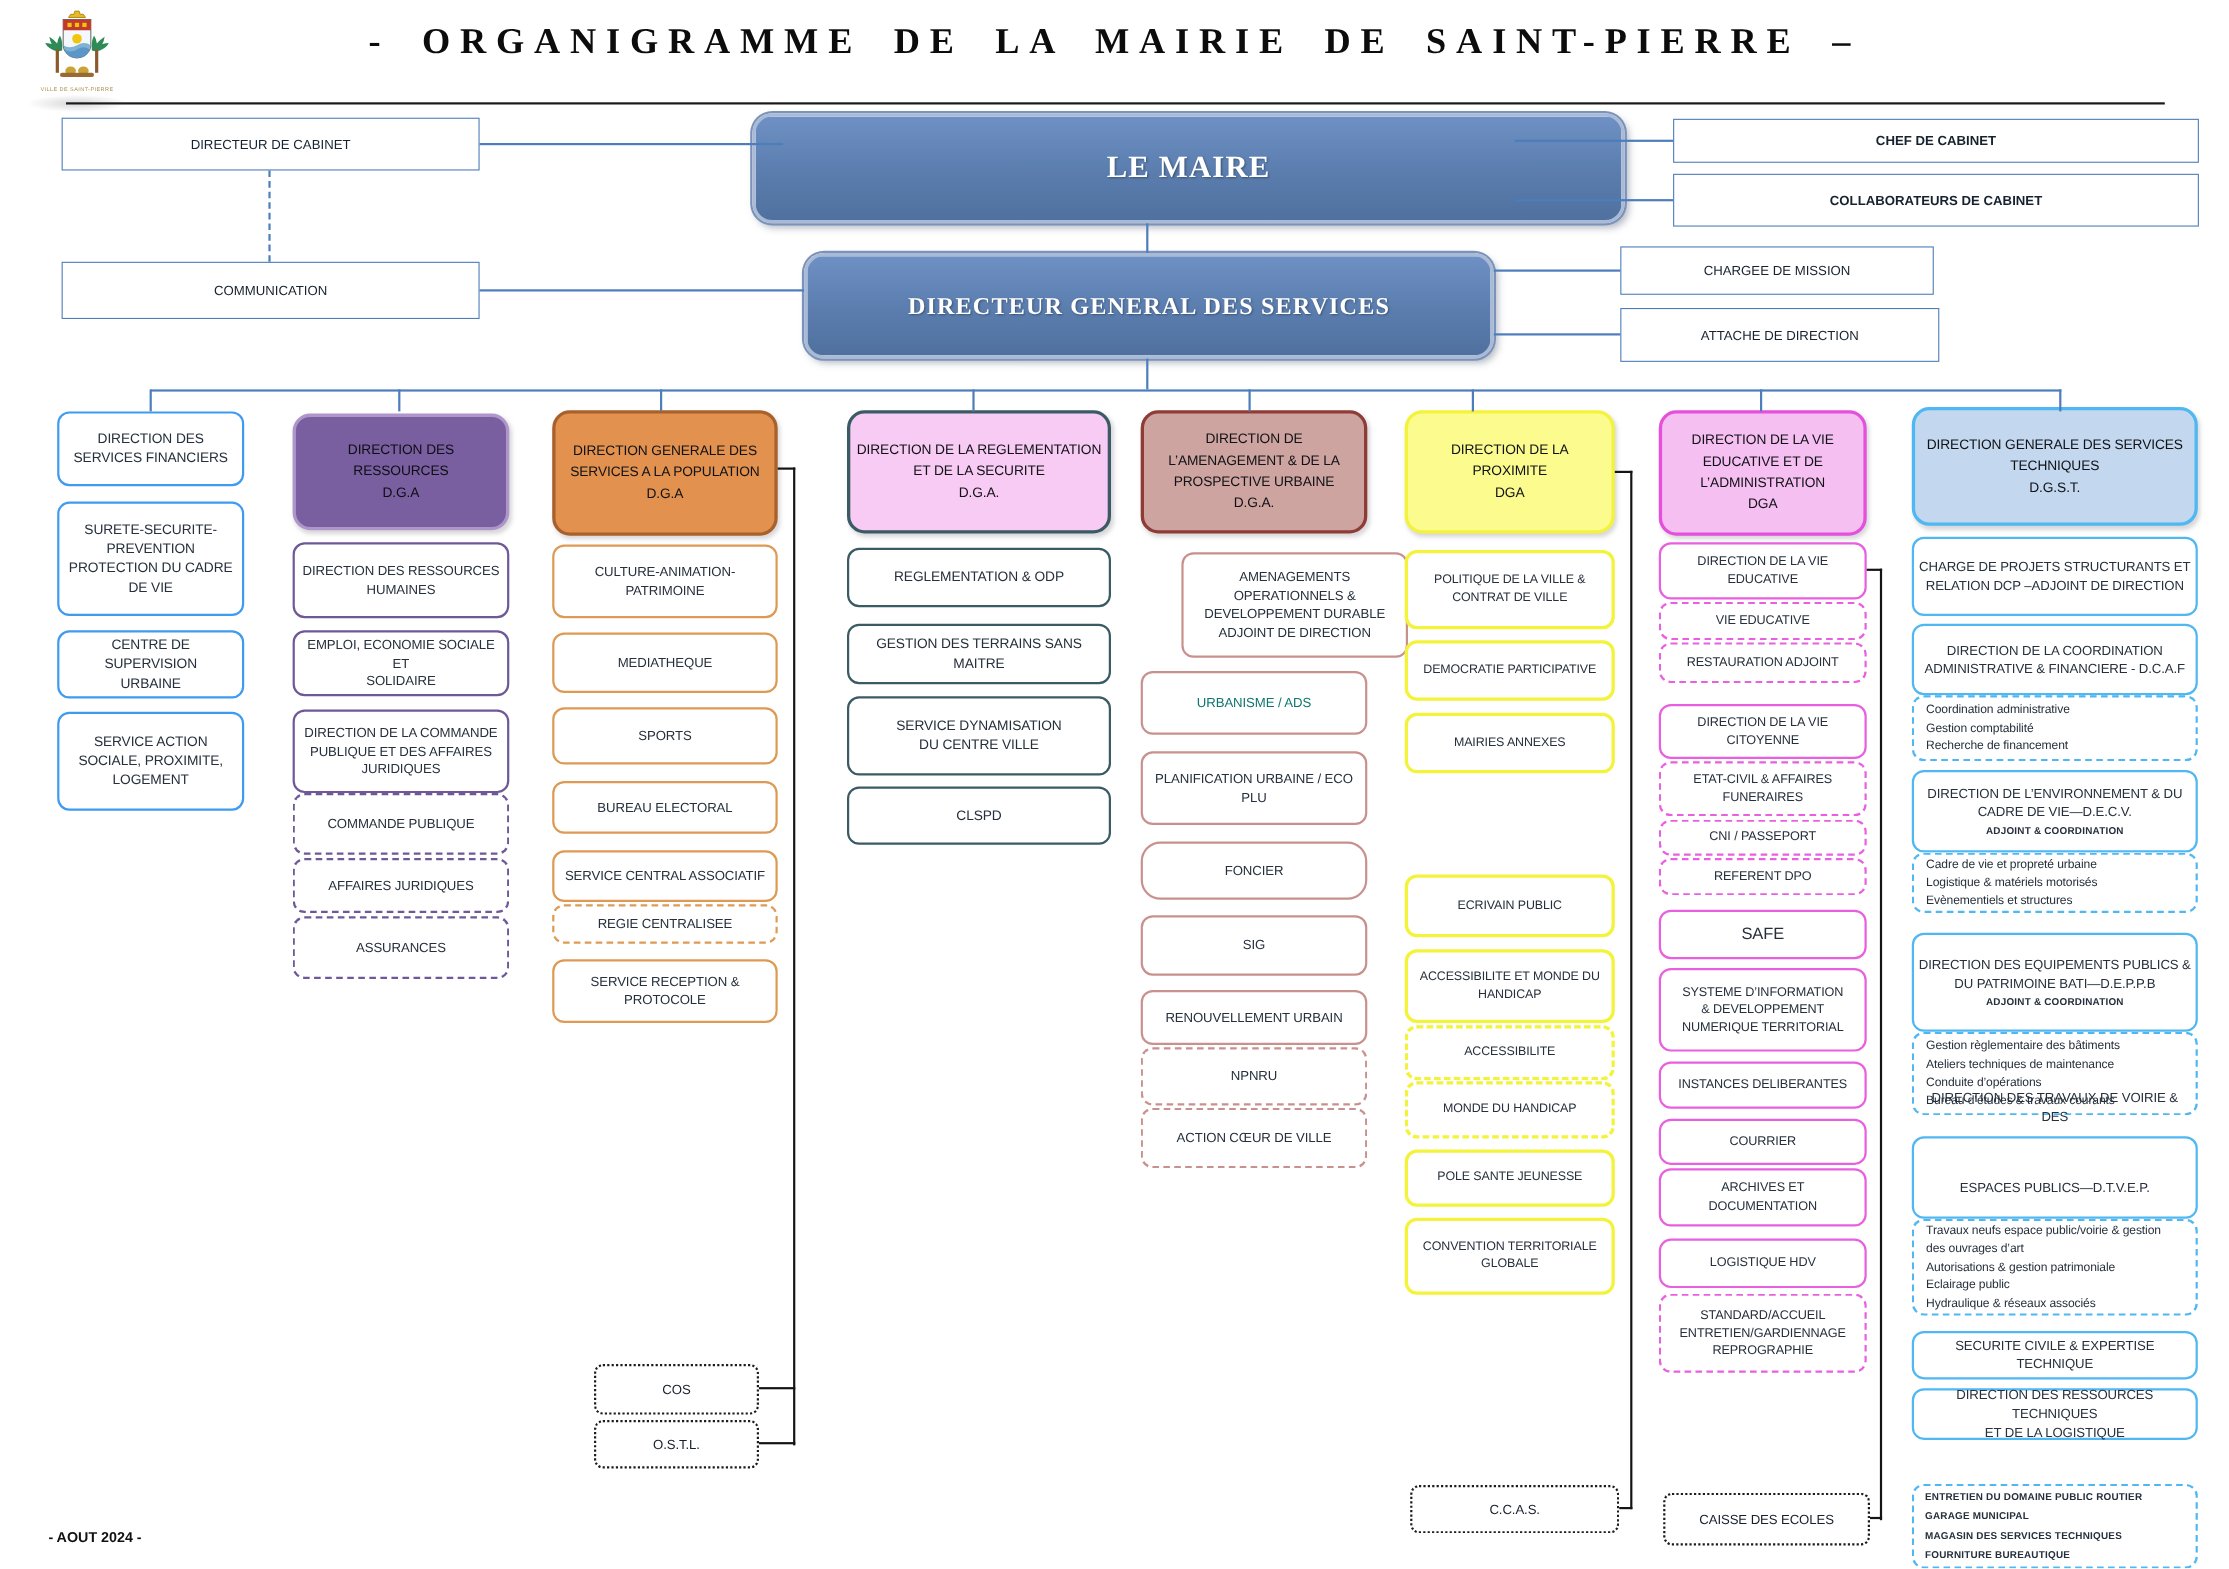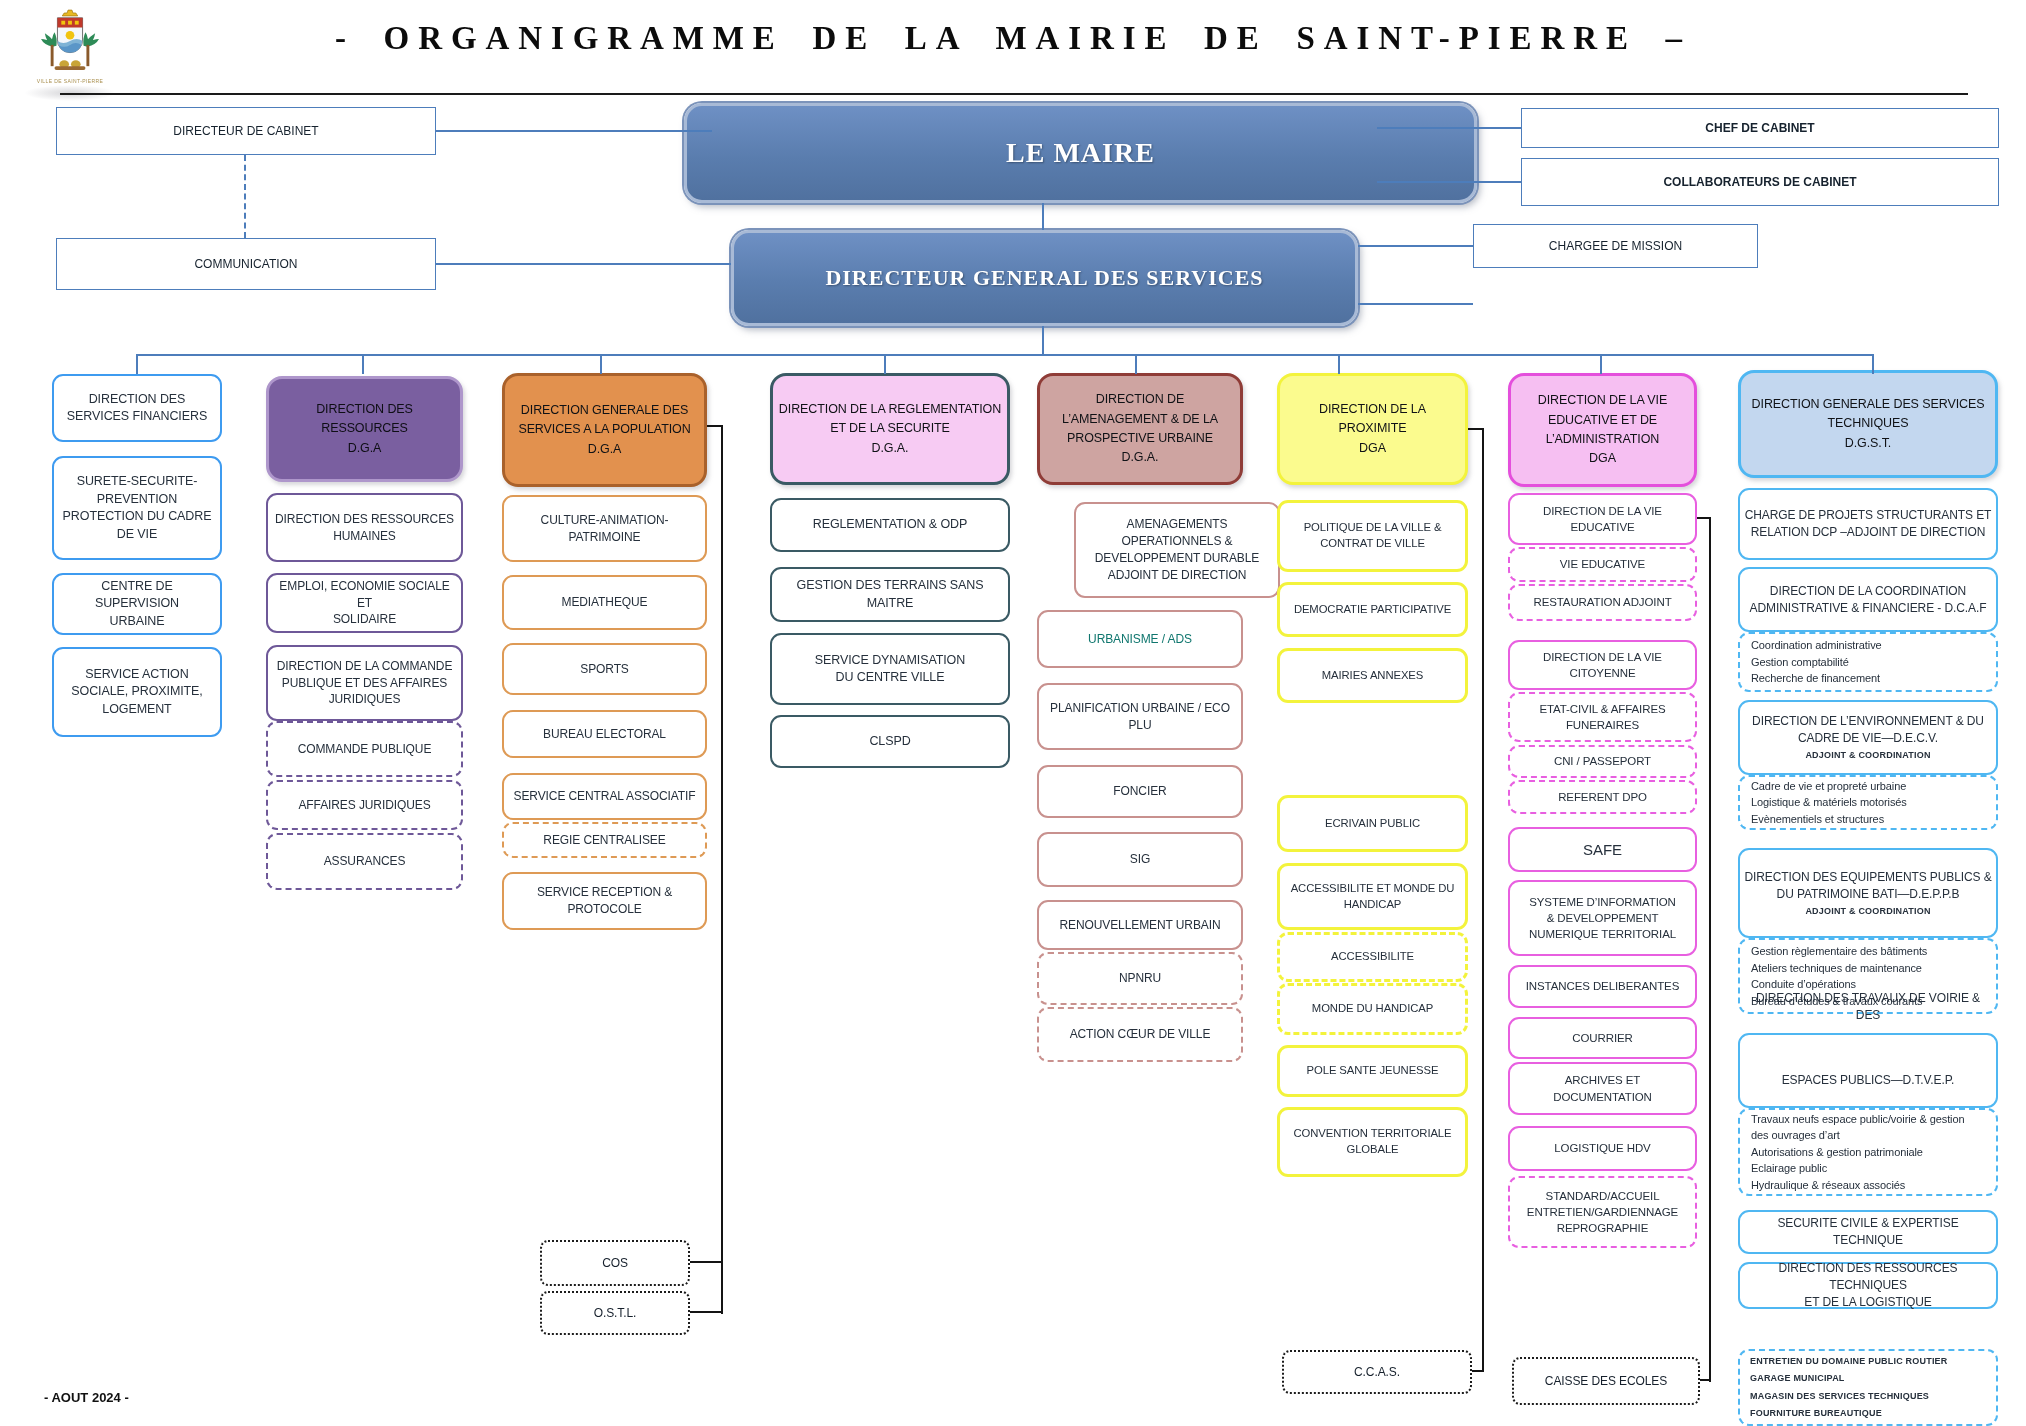--- a/index.html
+++ b/index.html
@@ -86,20 +86,21 @@
   <div class="rule"></div>
   <div class="footer">- AOUT 2024 -</div>
 
   <div class="plain" id="box-dircab">DIRECTEUR DE CABINET</div>
   <div class="plain" id="box-comm">COMMUNICATION</div>
   <div class="exec" id="box-maire">LE MAIRE</div>
   <div class="plain" id="box-chef">CHEF DE CABINET</div>
   <div class="plain" id="box-collab">COLLABORATEURS DE CABINET</div>
   <div class="exec" id="box-dgs">DIRECTEUR GENERAL DES SERVICES</div>
   <div class="plain" id="box-chargee">CHARGEE DE MISSION</div>
+  <div class="plain" id="box-attache">ATTACHE DE DIRECTION</div>
 
 <div class="box item" style="left: 52px; top: 374px; width: 170px; height: 68px; border-color: rgb(62, 155, 240); border-width: 2.6px; font-size: 12.5px; color: rgb(38, 48, 60);">
       <div class="ln">DIRECTION DES</div>
       <div class="ln">SERVICES FINANCIERS</div>
     </div>
     <div class="box item" style="left: 52px; top: 456px; width: 170px; height: 104px; border-color: rgb(62, 155, 240); border-width: 2.6px; font-size: 12.5px; color: rgb(38, 48, 60);">
       <div class="ln">SURETE-SECURITE-</div>
       <div class="ln">PREVENTION</div>
       <div class="ln">PROTECTION DU CADRE</div>
       <div class="ln">DE VIE</div>
@@ -197,21 +198,21 @@
       <div class="ln">DEVELOPPEMENT DURABLE</div>
       <div class="ln">ADJOINT DE DIRECTION</div>
     </div>
     <div class="box item" style="left: 1037px; top: 610px; width: 206px; height: 58px; border-color: rgb(200, 145, 142); border-width: 2.4px; font-size: 12px; color: #0f766e;">
       <div class="ln">URBANISME / ADS</div>
     </div>
     <div class="box item" style="left: 1037px; top: 683px; width: 206px; height: 67px; border-color: rgb(200, 145, 142); border-width: 2.4px; font-size: 12px; color: rgb(38, 48, 60);">
       <div class="ln">PLANIFICATION URBAINE / ECO</div>
       <div class="ln">PLU</div>
     </div>
-    <div class="box item" style="left: 1037px; top: 765px; width: 206px; height: 53px; border-color: rgb(200, 145, 142); border-width: 2.4px; font-size: 12px; color: rgb(38, 48, 60);">
+    <div class="box item" style="left: 1037px; top: 765px; width: 206px; height: 53px; border-color: rgb(200, 145, 142); border-width: 2.4px; font-size: 12px; color: rgb(38, 48, 60); border-radius: 18px;">
       <div class="ln">FONCIER</div>
     </div>
     <div class="box item" style="left: 1037px; top: 832px; width: 206px; height: 55px; border-color: rgb(200, 145, 142); border-width: 2.4px; font-size: 12px; color: rgb(38, 48, 60);">
       <div class="ln">SIG</div>
     </div>
     <div class="box item" style="left: 1037px; top: 900px; width: 206px; height: 50px; border-color: rgb(200, 145, 142); border-width: 2.4px; font-size: 12px; color: rgb(38, 48, 60);">
       <div class="ln">RENOUVELLEMENT URBAIN</div>
     </div>
     <div class="box item dashed" style="left: 1037px; top: 952px; width: 206px; height: 53px; border-color: rgb(200, 145, 142); border-width: 2.4px; font-size: 12px; color: rgb(38, 48, 60);">
       <div class="ln">NPNRU</div>

